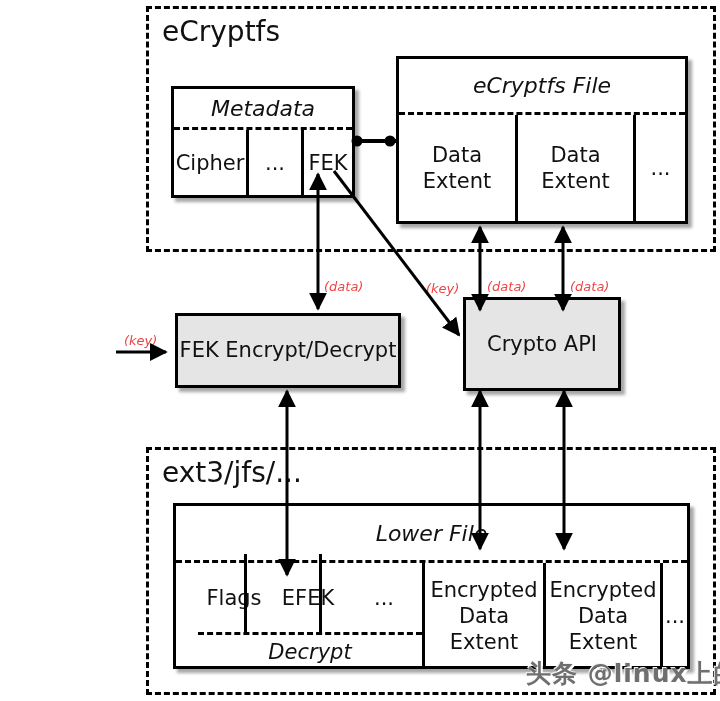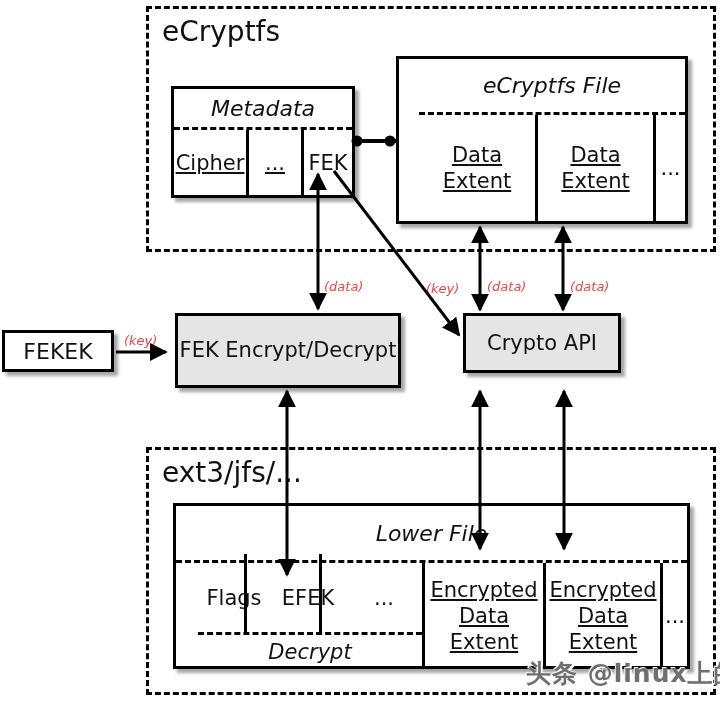--- a/index.html
+++ b/index.html
@@ -9,21 +9,21 @@
   }
   .abs{position:absolute;box-sizing:border-box;}
   .dashed-container{border:3px dashed #000;background:transparent;}
   .container-label{position:absolute;left:13px;top:6px;font-size:28px;color:#111;white-space:nowrap;}
   .solid-box{border:3px solid #000;background:#fff;box-shadow:4px 4px 3px rgba(0,0,0,0.35);}
   .gray{background:#e5e5e5;}
   .box-title{display:flex;align-items:center;justify-content:center;font-style:italic;font-size:22px;}
   .cells-row{display:flex;border-top:3px dashed #000;}
   .cell{display:flex;align-items:center;justify-content:center;text-align:center;
         font-size:21px;line-height:26px;}
-  .vsep{border-right:3px solid #000;text-decoration:underline;}
+  .vsep{border-right:3px solid #000;}
   .center-label{display:flex;align-items:center;justify-content:center;text-align:center;
         font-size:21px;line-height:25px;}
   .edge-label{position:absolute;font-style:italic;font-size:13px;color:#ef4444;white-space:nowrap;}
   .bracket{position:absolute;width:3px;background:#000;}
   .lf-content{display:flex;border-top:3px dashed #000;height:106px;padding-left:22px;}
   .lf-header-col{width:224px;display:flex;flex-direction:column;}
   .lf-cells{flex:1;display:flex;border-bottom:3px dashed #000;}
   .lf-header-label{height:34px;display:flex;align-items:center;justify-content:center;
         font-style:italic;font-size:21px;}
   .lf-data-col{flex:1;display:flex;border-left:3px solid #000;}
@@ -43,38 +43,37 @@
 
   <div class="abs solid-box" style="left:171px;top:86px;width:184px;height:112px;">
     <div class="box-title" style="height:38px;">Metadata</div>
     <div class="cells-row" style="height:65px;">
       <div class="cell vsep" style="width:72px;">Cipher</div>
       <div class="cell vsep" style="width:52px;">...</div>
       <div class="cell" style="flex:1;text-align:right;">FEK</div>
     </div>
   </div>
 
-  <div class="abs solid-box" style="left:396px;top:56px;width:292px;height:168px;padding-left:20px;">
+  <div class="abs solid-box" style="left:396px;top:56px;width:292px;height:168px;">
     <div class="box-title" style="height:53px;">eCryptfs File</div>
     <div class="cells-row" style="height:106px;">
       <div class="cell vsep" style="width:116px;">Data Extent</div>
       <div class="cell vsep" style="width:115px;">Data Extent</div>
       <div class="cell" style="flex:1;">...</div>
     </div>
   </div>
 
-  <div class="abs solid-box center-label" style="left:2px;top:330px;width:112px;height:42px;font-size:22px;">FEKEK</div>
 
   <div class="abs solid-box gray" style="left:175px;top:313px;width:226px;height:75px;">
     <div class="center-label" style="height:100%;flex-direction:row;">
       <span>FEK Encrypt/Decrypt</span>
     </div>
   </div>
 
-  <div class="abs solid-box gray center-label" style="left:463px;top:313px;width:158px;height:60px;">Crypto API</div>
+  <div class="abs solid-box gray center-label" style="left:463px;top:297px;width:158px;height:94px;">Crypto API</div>
 
   <div class="abs dashed-container" style="left:146px;top:447px;width:570px;height:248px;">
     <span class="container-label">ext3/jfs/...</span>
   </div>
 
   <div class="abs solid-box" style="left:173px;top:503px;width:517px;height:166px;">
     <div class="box-title" style="height:54px;">Lower File</div>
     <div class="lf-content">
       <div class="lf-header-col">
         <div class="lf-cells">

